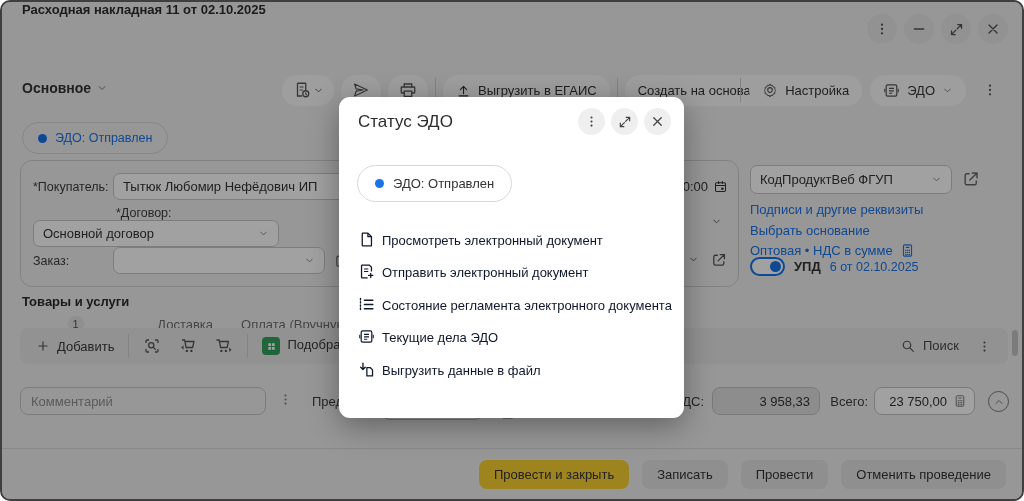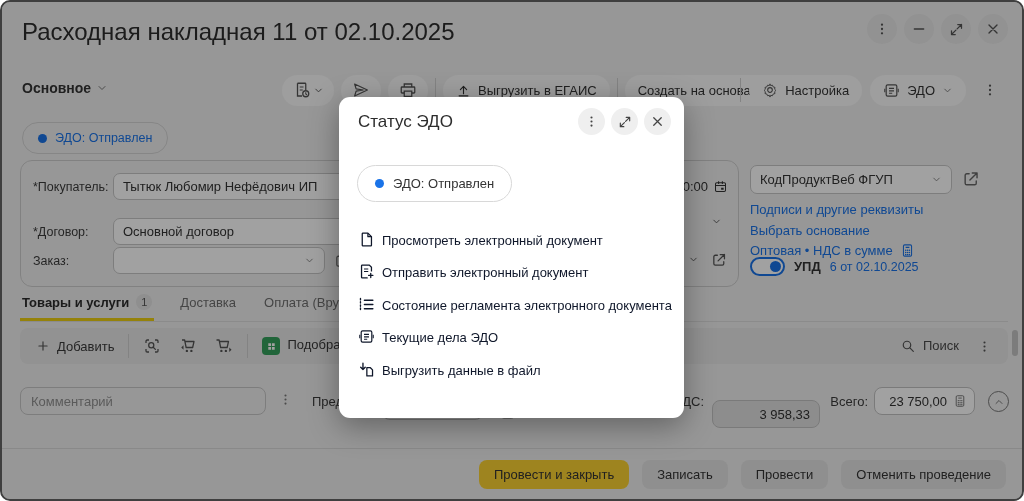--- a/index.html
+++ b/index.html
@@ -3,21 +3,21 @@
 <meta charset="utf-8">
 <style>
   html,body{margin:0;padding:0;background:#ffffff;font-family:"Liberation Sans",sans-serif;}
   *{box-sizing:border-box;}
   .frame{position:relative;width:1024px;height:501px;border:2px solid #3f3f3f;border-radius:10px;overflow:hidden;background:#f0f0f0;color:#333;}
   .app{position:absolute;inset:0;}
   svg{display:block;}
   .icon{display:inline-flex;align-items:center;justify-content:center;flex:none;}
 
   
-  .page-title{position:absolute;left:20px;top:16px;font-size:24px;color:#2d2d2d;}
+  .page-title{position:absolute;left:20px;top:0;font-size:13px;color:#2d2d2d;font-weight:bold;}
   .win-controls{position:absolute;right:14px;top:12px;display:flex;gap:7px;}
   .circlebtn{width:30px;height:30px;border-radius:50%;background:#e7e7e7;display:flex;align-items:center;justify-content:center;color:#555;border:none;padding:0;}
 
   
   .cmd-left{position:absolute;left:20px;top:78px;display:flex;align-items:center;gap:5px;font-size:14px;font-weight:700;color:#333;}
   .cmd-center{position:absolute;left:280px;top:72px;display:flex;align-items:center;gap:7px;height:32px;}
   .cmd-right{position:absolute;right:16px;top:72px;display:flex;align-items:center;gap:8px;height:32px;}
   .pillbtn{height:31px;border-radius:16px;background:#fafafa;display:inline-flex;align-items:center;gap:7px;padding:0 13px;font-size:13px;color:#333;border:none;}
   .iconpill{width:40px;height:31px;border-radius:16px;background:#fafafa;display:inline-flex;align-items:center;justify-content:center;color:#555;border:none;gap:2px;}
   .vdiv{width:1px;height:24px;background:#d0d0d0;}
@@ -40,37 +40,37 @@
   .rp-link{position:absolute;left:748px;font-size:13px;color:#1a73e8;display:flex;align-items:center;gap:7px;}
   .upd-row{position:absolute;left:748px;top:255px;display:flex;align-items:center;gap:9px;}
   .toggle{width:35px;height:19px;border-radius:10px;border:2px solid #1a73e8;background:#fff;position:relative;}
   .toggle .knob{position:absolute;right:2px;top:2px;width:11px;height:11px;border-radius:50%;background:#1a73e8;}
   .upd-label{font-size:13px;font-weight:700;color:#333;}
   .upd-value{font-size:12.5px;color:#1a73e8;}
 
   
   .tabs{position:absolute;left:18px;top:292px;display:flex;gap:24px;align-items:flex-end;}
   .tab{font-size:13px;color:#6e6e6e;display:flex;align-items:center;gap:7px;padding:0 2px 8px 2px;border-bottom:3px solid transparent;}
-  .tab.active{color:#2c2c2c;font-weight:700;border-bottom-color:#eccf10;}
+  .tab.active{color:#2c2c2c;font-weight:700;border-bottom-color:#eccf10;flex-direction:column;}
   .tab-badge{background:#e2e2e2;color:#555;font-size:11px;font-weight:400;border-radius:8px;min-width:16px;height:16px;line-height:16px;text-align:center;padding:0 4px;}
 
   
   .tbl-toolbar{position:absolute;left:18px;top:326px;width:988px;height:36px;background:#e7e7e7;border-radius:8px;display:flex;align-items:center;gap:10px;padding:0 12px;}
   .tbtn{display:inline-flex;gap:7px;font-size:13px;color:#333;background:transparent;border:none;padding:0 4px;color:#3a3a3a;}
   .tico{color:#555;}
   .green-sq{width:18px;height:18px;border-radius:4px;background:#35a05c;display:flex;align-items:center;justify-content:center;color:#fff;}
   .scrollbar{position:absolute;right:4px;top:328px;width:6px;height:26px;border-radius:3px;background:#c4c4c4;}
 
   
   .comment-input{position:absolute;left:18px;top:385px;width:246px;height:28px;border:1px solid #c6c6c6;border-radius:8px;background:transparent;padding:0 10px;font-size:13px;color:#333;font-family:"Liberation Sans",sans-serif;}
   .comment-input::placeholder{color:#8f8f8f;}
   .comment-kebab{position:absolute;left:276px;top:390px;color:#777;}
   .hidden-label{position:absolute;left:310px;top:392px;font-size:13px;color:#3c3c3c;}
   .vat-label{position:absolute;left:656px;top:392px;width:46px;text-align:right;font-size:13px;color:#3c3c3c;}
-  .vat-field{position:absolute;left:710px;top:385px;width:108px;height:28px;background:#e0e0e0;border:1px solid #c2c2c2;border-radius:8px;display:flex;align-items:center;justify-content:flex-end;padding:0 9px;font-size:13px;color:#333;margin-top:13px;}
+  .vat-field{position:absolute;left:710px;top:385px;width:108px;height:28px;background:#e0e0e0;border:1px solid #c2c2c2;border-radius:8px;display:flex;align-items:center;justify-content:flex-end;padding:0 9px;font-size:13px;color:#333;}
   .total-label{position:absolute;left:824px;top:392px;width:42px;text-align:right;font-size:13px;color:#3c3c3c;}
   .total-field{position:absolute;left:872px;top:385px;width:101px;height:28px;background:#fff;border:1px solid #c2c2c2;border-radius:8px;display:flex;align-items:center;justify-content:flex-end;gap:6px;padding:0 7px;font-size:13px;color:#333;}
   .collapse-btn{position:absolute;left:986px;top:389px;width:21px;height:21px;border-radius:50%;border:1.5px solid #787878;background:transparent;display:flex;align-items:center;justify-content:center;color:#787878;padding:0;}
   .hidden-frag{position:absolute;left:380px;top:402px;width:101px;height:16px;border:1px solid #b8b8b8;border-top:none;border-radius:0 0 8px 8px;}
   .hidden-frag2{position:absolute;left:500px;top:408px;width:11px;height:9px;border:1px solid #a8a8a8;border-top:none;border-radius:0 0 2px 2px;}
 
   
   .footer-line{position:absolute;left:0;right:0;top:446px;height:1px;background:#dadada;}
   .footer{position:absolute;right:16px;top:458px;display:flex;gap:13px;}
   .fbtn{height:29px;border-radius:8px;background:#e3e3e3;display:inline-flex;align-items:center;padding:0 15px;font-size:13px;color:#333;border:none;}
@@ -358,21 +358,21 @@
         <div class="flabel">*Покупатель:</div>
         <div class="field" style="width:246px;">
           <span style="white-space:nowrap;overflow:hidden;">Тытюк Любомир Нефёдович ИП</span>
           <span class="chev icon">
               <svg width="11" height="11">
                 <use href="#i-chev-down"></use>
               </svg>
             </span>
         </div>
       </div>
-      <div class="frow" style="top:57px;">
+      <div class="frow" style="top:45px;flex-direction:column;">
         <div class="flabel">*Договор:</div>
         <div class="field" style="width:246px;">
           <span>Основной договор</span>
           <span class="chev icon">
               <svg width="11" height="11">
                 <use href="#i-chev-down"></use>
               </svg>
             </span>
         </div>
       </div>

